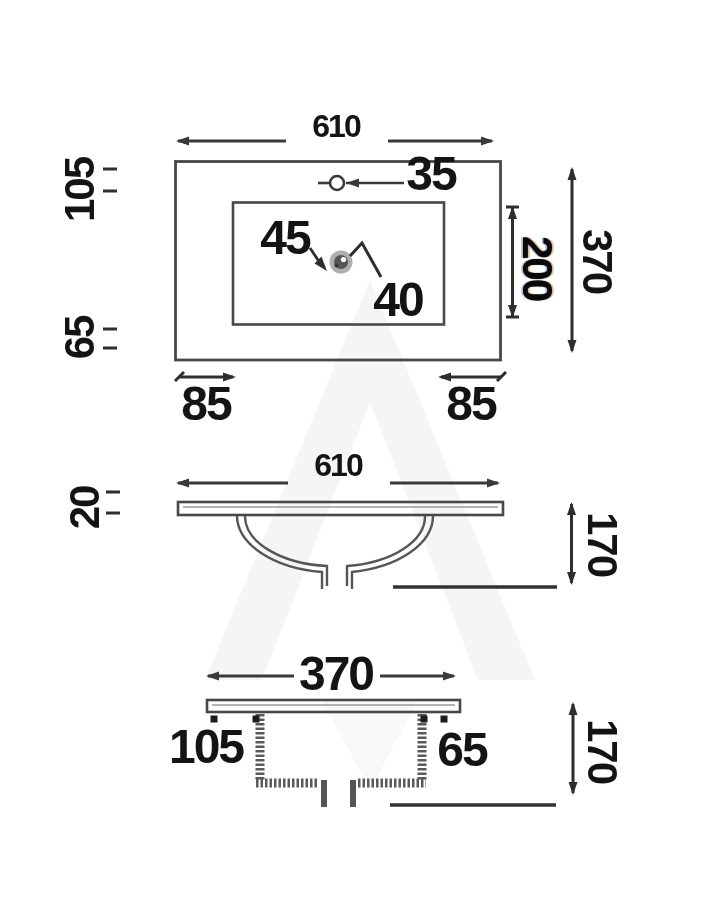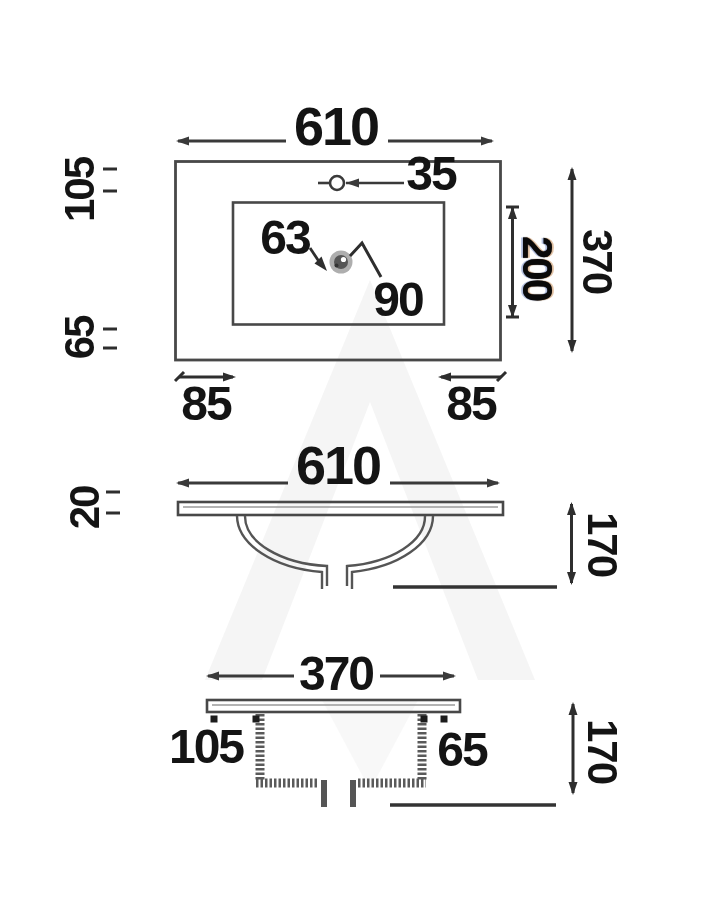--- a/index.html
+++ b/index.html
@@ -9,21 +9,21 @@
     filter:blur(0.25px);
   }
   svg.draw{position:absolute;left:0;top:0;}
   .lbl{
     position:absolute;transform:translate(-50%,-50%);
     color:#141414;font-weight:700;letter-spacing:-2px;line-height:1;
     white-space:nowrap;
   }
   .rot-l{transform:translate(-50%,-50%) rotate(-90deg);}
   .rot-r{transform:translate(-50%,-50%) rotate(90deg);}
-  .sz-xl{font-size:54px;}
+  .sz-xl{font-size:32px;}
   .sz-lg{font-size:48px;}
   .sz-md{font-size:42px;}
   .fringe{
     color:#0a0a0a;
     text-shadow:0 -2px 0 rgba(192,118,48,0.40), 0 2px 0 rgba(70,100,180,0.35), 0 0 1px #000;
   }
 </style>
 </head>
 <body>
 
@@ -166,22 +166,22 @@
       <line x1="390" y1="805" x2="556" y2="805" stroke="#333333" stroke-width="3.4"></line>
 
       <line x1="573" y1="704" x2="573" y2="793" stroke="#2e2e2e" stroke-width="3"></line>
       <polygon points="573,702 568.5,715 577.5,715" fill="#2e2e2e"></polygon>
       <polygon points="573,795 568.5,782 577.5,782" fill="#2e2e2e"></polygon>
     </g>
   </svg>
 
   <div class="lbl sz-xl" style="left:336px;top:126px">610</div>
   <div class="lbl sz-lg" style="left:431px;top:174px">35</div>
-  <div class="lbl sz-lg" style="left:285px;top:238px">63</div>
-  <div class="lbl sz-lg" style="left:398px;top:300px">90</div>
+  <div class="lbl sz-lg" style="left:285px;top:238px">45</div>
+  <div class="lbl sz-lg" style="left:398px;top:300px">40</div>
   <div class="lbl rot-l sz-md" style="left:80px;top:190px">105</div>
   <div class="lbl rot-l sz-md" style="left:80px;top:338px">65</div>
   <div class="lbl rot-r sz-md fringe" style="left:537px;top:268px">200</div>
   <div class="lbl rot-r sz-md" style="left:597px;top:261px">370</div>
   <div class="lbl sz-lg" style="left:206px;top:404px">85</div>
   <div class="lbl sz-lg" style="left:471px;top:404px">85</div>
 
   <div class="lbl sz-xl" style="left:338px;top:465px">610</div>
   <div class="lbl rot-l sz-md" style="left:85px;top:508px">20</div>
   <div class="lbl rot-r sz-md" style="left:602px;top:544px">170</div>

